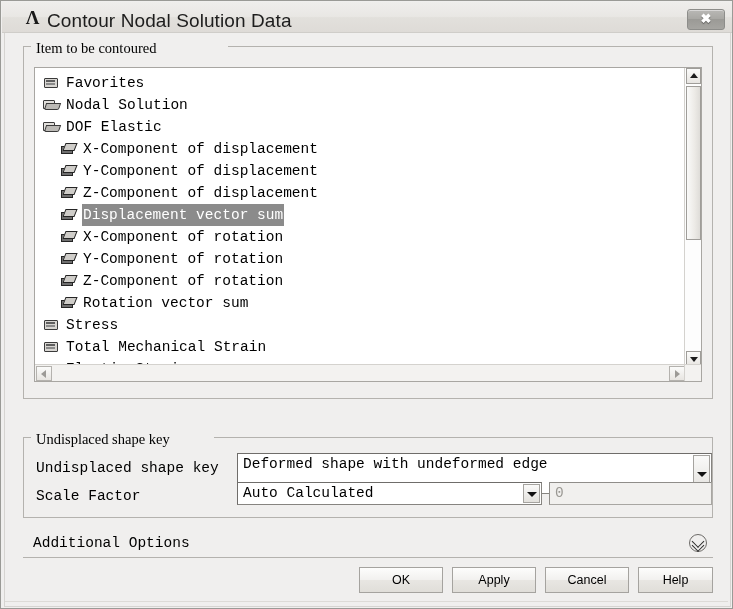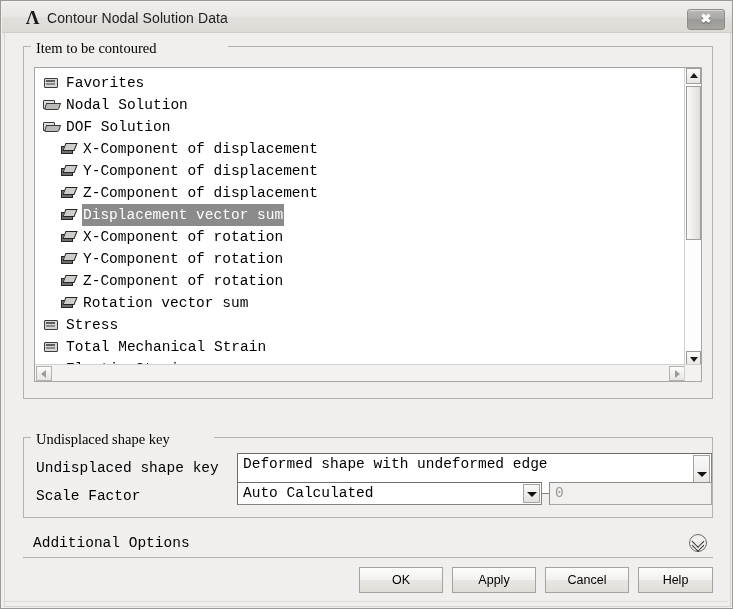--- a/index.html
+++ b/index.html
@@ -50,21 +50,21 @@
     font-family: "Liberation Serif", serif;
     font-size: 19px;
     font-weight: bold;
     line-height: 18px;
     color: #1a1a1a;
     text-align: center;
   }
   .title-text {
     position: absolute;
     left: 45px; top: 8px;
-    font-size: 14px;
+    font-size: 19px;
     color: #1d1d1d;
     letter-spacing: 0.1px;
     white-space: nowrap;
   }
   .close-button {
     position: absolute;
     right: 8px; top: 7px;
     width: 36px; height: 19px;
     border: 1px solid #8d8d8a;
     border-radius: 3px;
@@ -491,21 +491,21 @@
     </div>
   </div>
 
   <div class="groupbox" id="group-item"></div>
   <div class="group-title" id="group-item-title">Item to be contoured</div>
 
   <div class="tree-panel">
     <div class="tree-rows" id="tree-rows">
         <div class="tree-row"><span class="row-hit ind-0"><span class="ic ic-folder-closed"></span><span class="tree-label">Favorites</span></span></div>
         <div class="tree-row"><span class="row-hit ind-0"><span class="ic ic-folder-open"></span><span class="tree-label">Nodal Solution</span></span></div>
-        <div class="tree-row"><span class="row-hit ind-1"><span class="ic ic-folder-open"></span><span class="tree-label">DOF Solution</span></span></div>
+        <div class="tree-row"><span class="row-hit ind-1"><span class="ic ic-folder-open"></span><span class="tree-label">DOF Elastic</span></span></div>
         <div class="tree-row"><span class="row-hit ind-2"><span class="ic ic-box"></span><span class="tree-label">X-Component of displacement</span></span></div>
         <div class="tree-row"><span class="row-hit ind-2"><span class="ic ic-box"></span><span class="tree-label">Y-Component of displacement</span></span></div>
         <div class="tree-row"><span class="row-hit ind-2"><span class="ic ic-box"></span><span class="tree-label">Z-Component of displacement</span></span></div>
         <div class="tree-row selected"><span class="row-hit ind-2"><span class="ic ic-box"></span><span class="tree-label">Displacement vector sum</span></span></div>
         <div class="tree-row"><span class="row-hit ind-2"><span class="ic ic-box"></span><span class="tree-label">X-Component of rotation</span></span></div>
         <div class="tree-row"><span class="row-hit ind-2"><span class="ic ic-box"></span><span class="tree-label">Y-Component of rotation</span></span></div>
         <div class="tree-row"><span class="row-hit ind-2"><span class="ic ic-box"></span><span class="tree-label">Z-Component of rotation</span></span></div>
         <div class="tree-row"><span class="row-hit ind-2"><span class="ic ic-box"></span><span class="tree-label">Rotation vector sum</span></span></div>
         <div class="tree-row"><span class="row-hit ind-0"><span class="ic ic-folder-closed"></span><span class="tree-label">Stress</span></span></div>
         <div class="tree-row"><span class="row-hit ind-0"><span class="ic ic-folder-closed"></span><span class="tree-label">Total Mechanical Strain</span></span></div>

